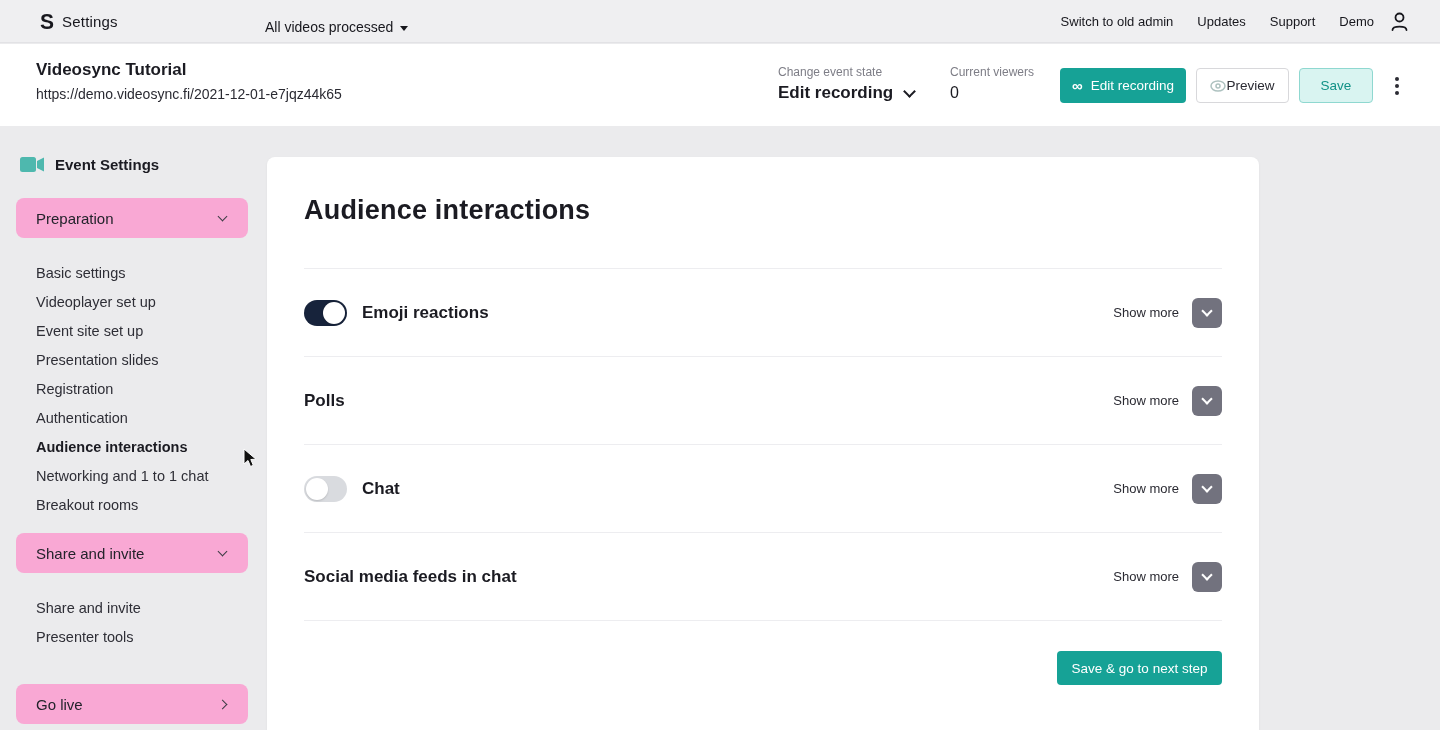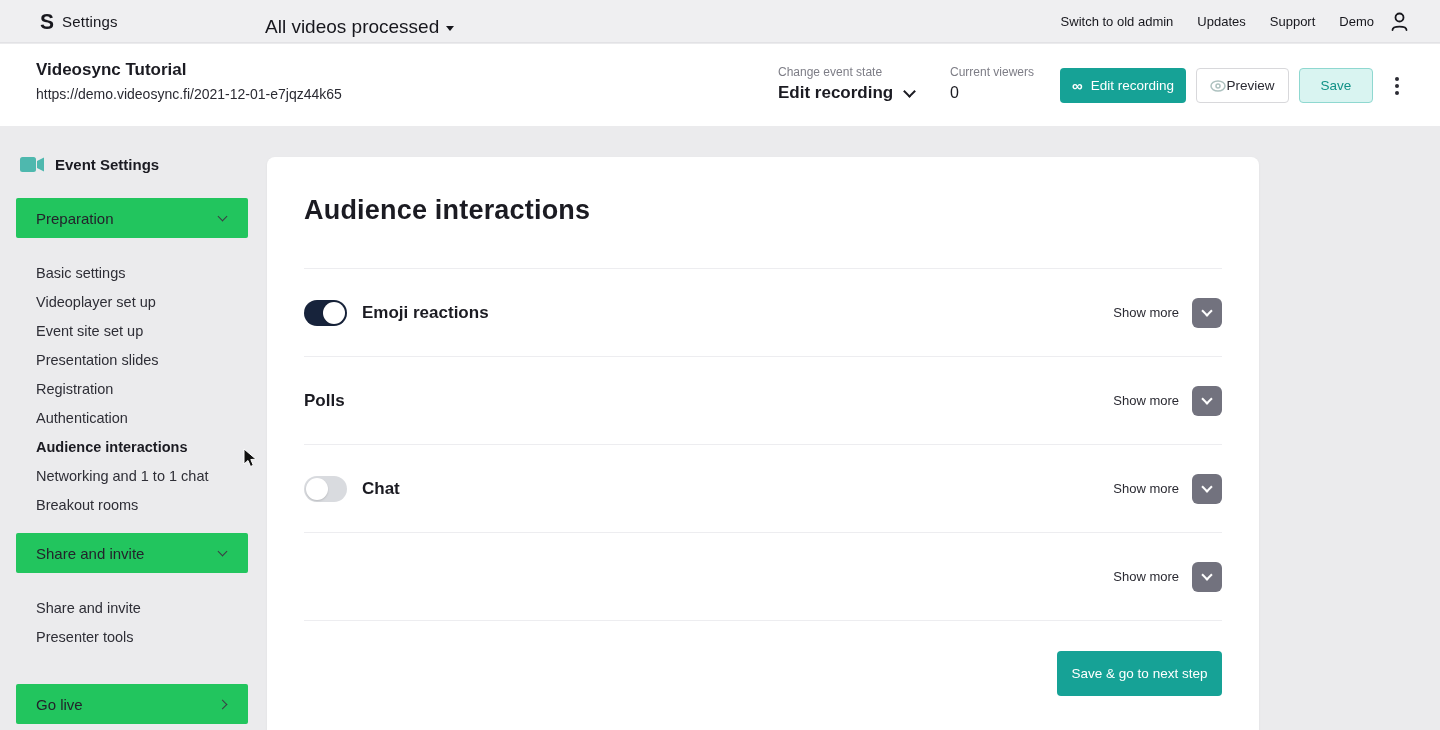--- a/index.html
+++ b/index.html
@@ -14,21 +14,21 @@
   
   .topbar {
     position:absolute; left:0; top:0; width:1440px; height:43px;
     background:#efeff1; border-bottom:1px solid #e2e2e5;
   }
   .brand { position:absolute; left:40px; top:0; height:43px; display:flex; align-items:center; gap:8px; }
   .brand-logo { font-weight:700; font-size:21px; color:#17171d; transform:scaleY(1.05); }
   .brand-name { font-size:15px; font-weight:500; color:#17171d; letter-spacing:.2px; }
   .videos-dropdown {
     position:absolute; left:265px; top:0; height:54px; display:flex; align-items:center; gap:7px;
-    font-size:19px; font-weight:500; color:#17171d; cursor:pointer;
+    font-size:14px; font-weight:500; color:#17171d; cursor:pointer;
   }
   .caret-down-small {
     width:0; height:0; border-left:4px solid transparent; border-right:4px solid transparent;
     border-top:5px solid #17171d; margin-top:2px;
   }
   .topbar-links { position:absolute; right:66px; top:0; height:43px; display:flex; align-items:center; gap:24px; }
   .topbar-link { font-size:13px; color:#17171d; cursor:pointer; white-space:nowrap; }
   .profile { position:absolute; right:30px; top:11px; width:21px; height:21px; cursor:pointer; }
 
   
@@ -60,21 +60,21 @@
     background:#d9f4f1; border:1px solid #8fd8d0; color:#119287; font-weight:500;
   }
   .kebab { position:absolute; left:1391px; top:29px; width:12px; height:26px; display:flex; flex-direction:column; align-items:center; justify-content:center; gap:3px; cursor:pointer; }
   .kebab i { width:4px; height:4px; border-radius:50%; background:#2b2b33; }
 
   
   .sidebar { position:absolute; left:16px; top:156px; width:232px; }
   .sb-title { display:flex; align-items:center; gap:10px; padding-left:4px; margin-bottom:25px; }
   .sb-title-text { font-size:15px; font-weight:700; color:#1b1b22; }
   .sb-card {
-    background:#22c55e; border-radius:2px; height:40px; display:flex; align-items:center;
+    background:#f9a8d4; border-radius:8px; height:40px; display:flex; align-items:center;
     justify-content:space-between; padding:0 22px 0 20px; cursor:pointer;
   }
   .sb-card-label { font-size:15px; color:#23232b; }
   .chev-sm { width:7px; height:7px; border-right:1.6px solid #3c3c44; border-bottom:1.6px solid #3c3c44; }
   .chev-sm.down { transform:rotate(45deg); margin-top:-3px; }
   .chev-sm.right { transform:rotate(-45deg); }
   .sb-items { padding:20px 0 14px 20px; }
   .sb-item { font-size:14.5px; color:#2e2e36; padding:6.5px 0; cursor:pointer; white-space:nowrap; }
   .sb-item.active { font-weight:700; color:#1b1b22; }
   .sb-gap { height:13px; }
@@ -102,21 +102,21 @@
 
   .toggle { width:43px; height:26px; border-radius:13px; position:relative; cursor:pointer; margin-right:15px; }
   .toggle .knob { position:absolute; top:2px; width:22px; height:22px; border-radius:50%; background:#fff; }
   .toggle.on { background:#17233b; }
   .toggle.on .knob { right:2px; box-shadow:0 0 2px rgba(0,0,0,.3); }
   .toggle.off { background:#d9dbdf; }
   .toggle.off .knob { left:2px; box-shadow:0 1px 2px rgba(0,0,0,.15); }
 
   .card-footer { display:flex; justify-content:flex-end; padding-top:30px; }
   .btn-next {
-    width:165px; height:45px; background:#16a296; color:#fff; border-radius:4px;
+    width:165px; height:34px; background:#16a296; color:#fff; border-radius:4px;
     display:flex; align-items:center; justify-content:center; font-size:13.5px; font-weight:500; cursor:pointer;
   }
 
   .cursor { position:absolute; left:243px; top:448px; z-index:50; pointer-events:none; }
 </style>
 </head>
 <body>
 
 <div class="topbar">
   <div class="brand">
@@ -261,20 +261,21 @@
     <span class="row-label">Chat</span>
     <div class="row-right">
       <span class="show-more">Show more</span>
       <div class="chev-btn">
           <span class="chev-w"></span>
         </div>
     </div>
   </div>
 
   <div class="feature-row">
+    <span class="row-label">Social media feeds in chat</span>
     <div class="row-right">
       <span class="show-more">Show more</span>
       <div class="chev-btn">
           <span class="chev-w"></span>
         </div>
     </div>
   </div>
 
   <div class="card-footer">
     <div class="btn-next">Save &amp; go to next step</div>

